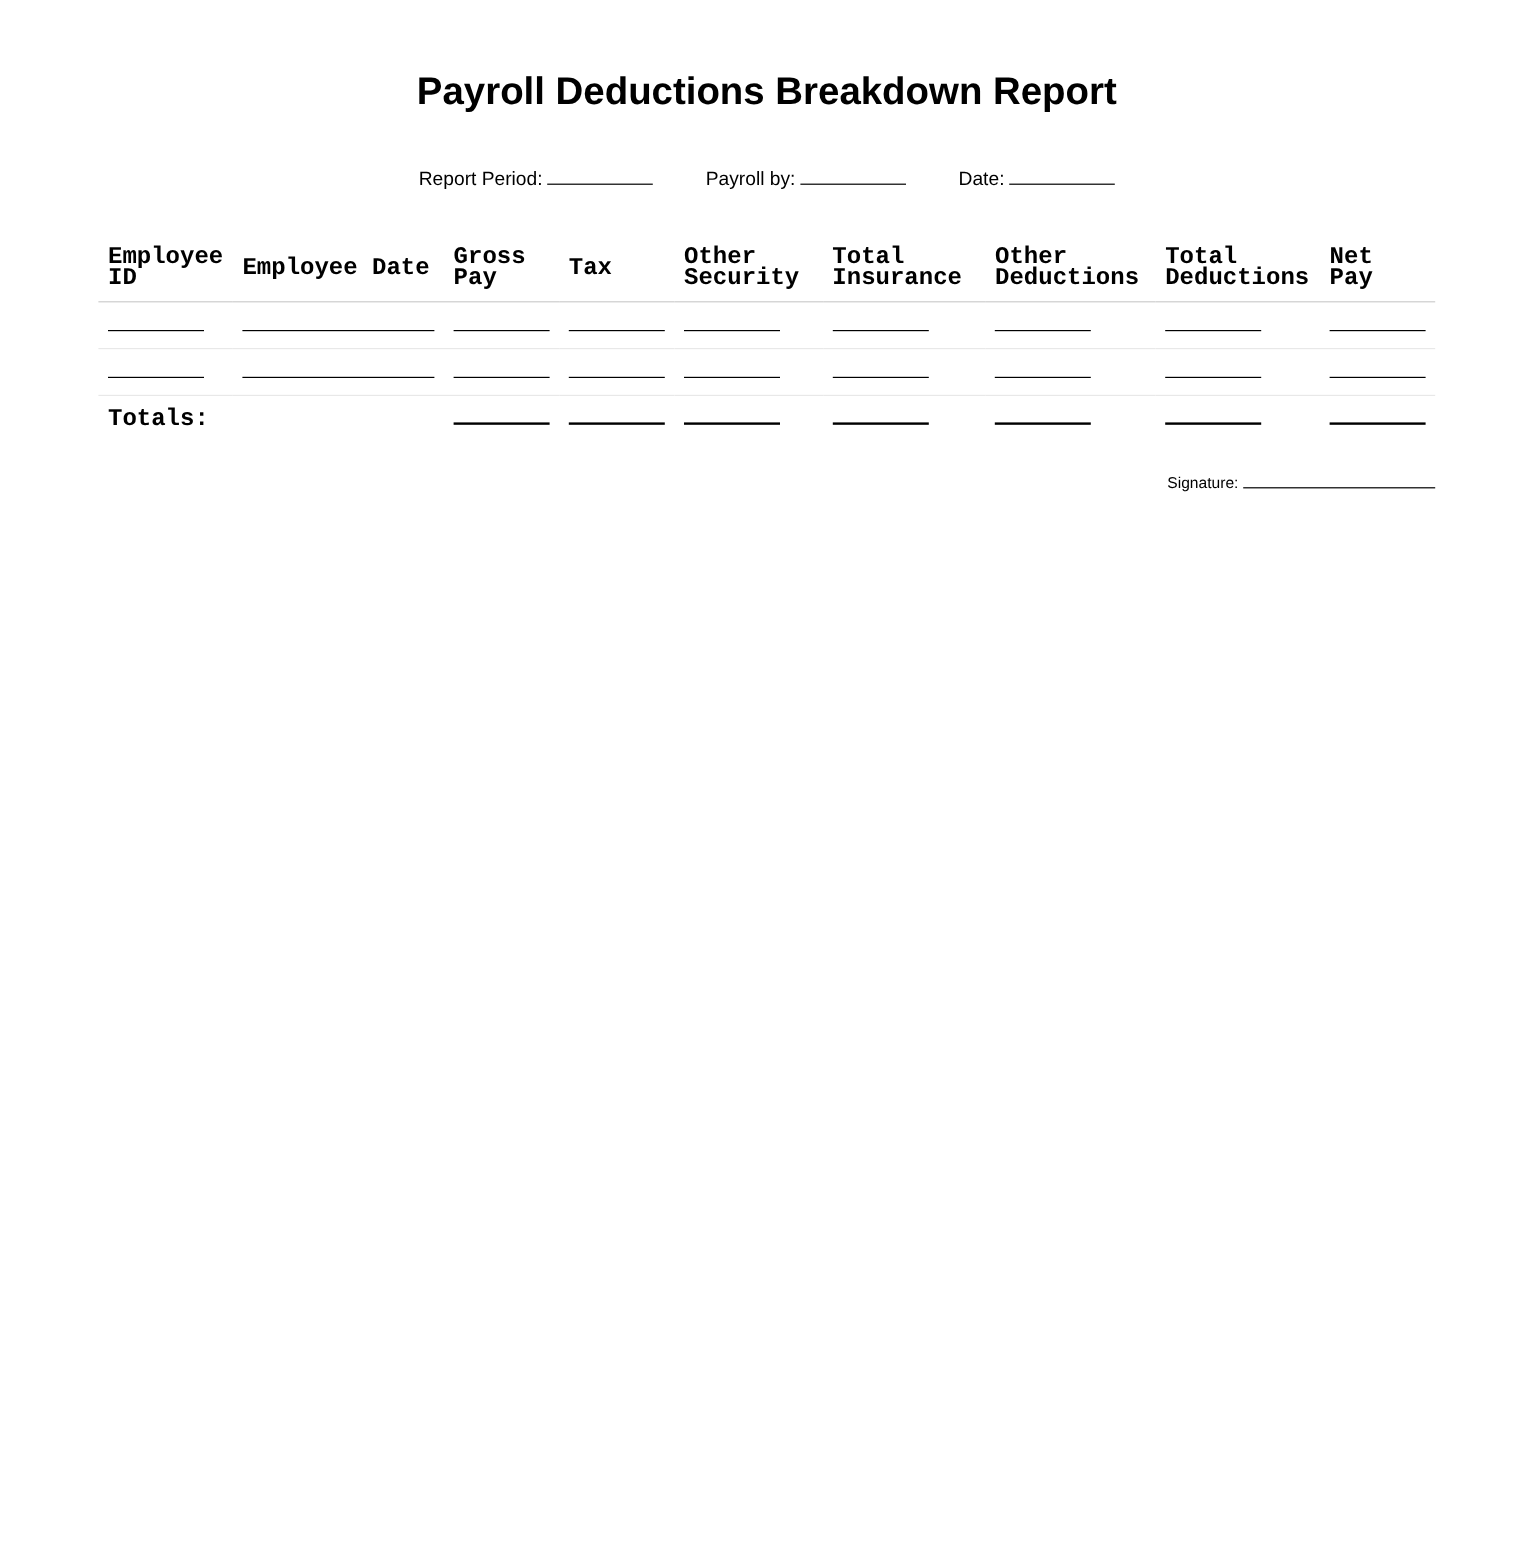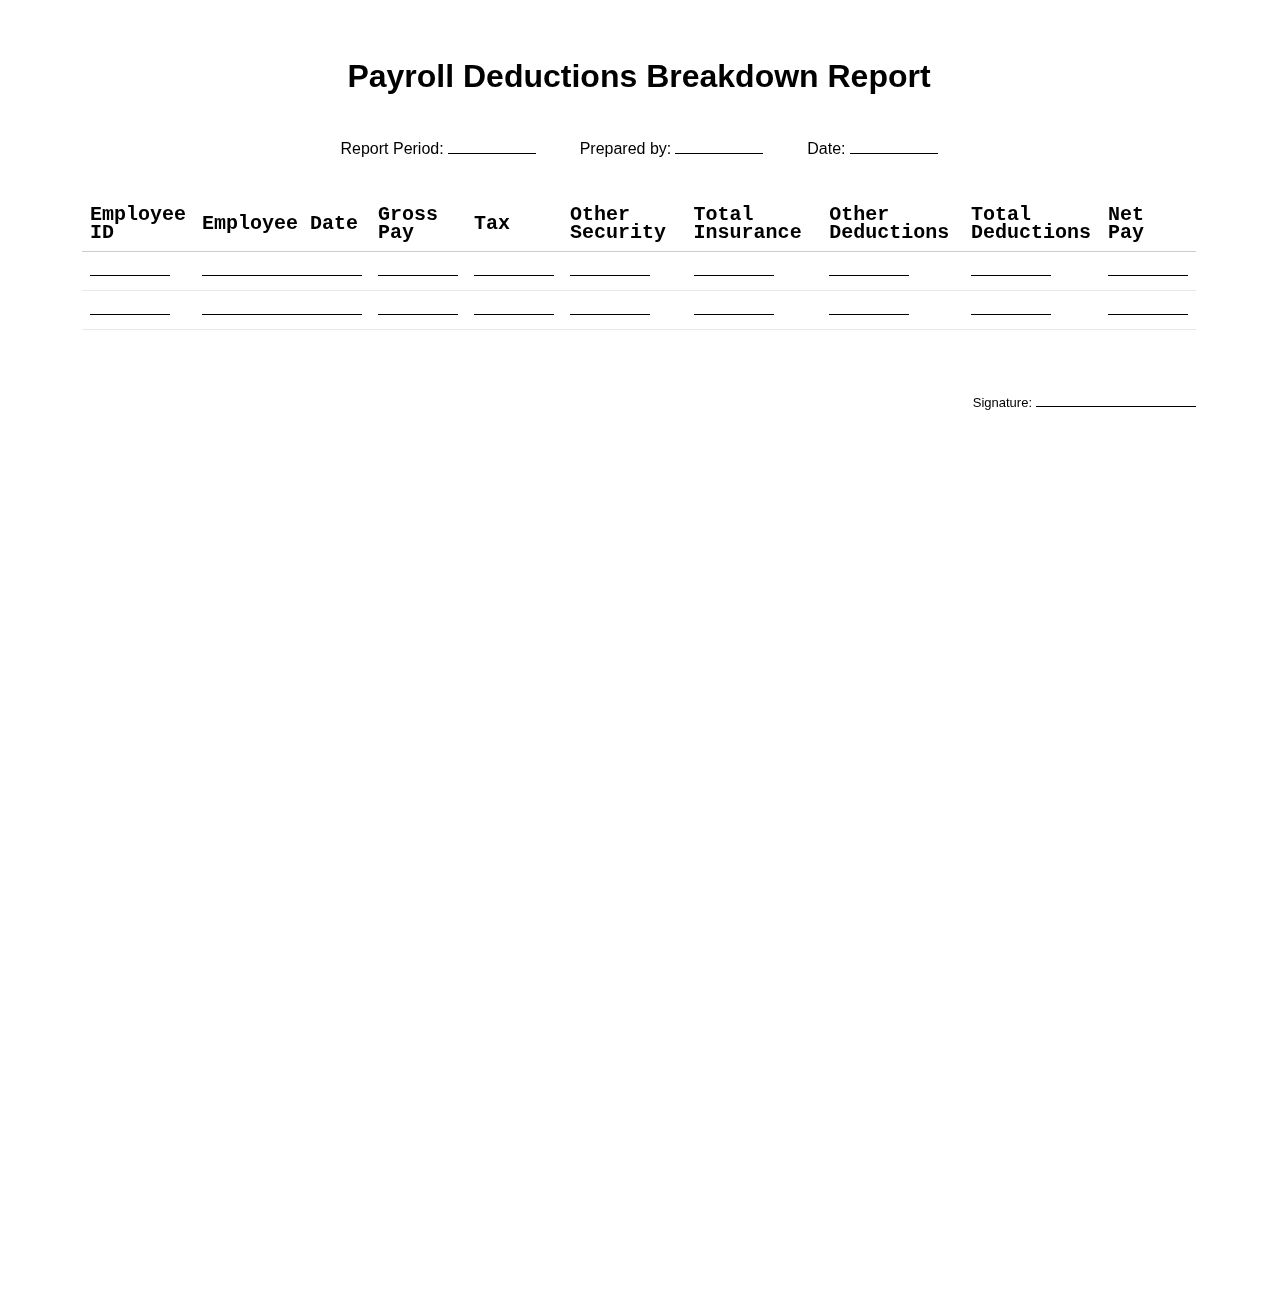--- a/index.html
+++ b/index.html
@@ -18,21 +18,21 @@
   .sig { position: absolute; top: 392px; right: 82px; font-size: 13px; }
   .sig .blank { display: inline-block; width: 160px; border-bottom: 1px solid #000; height: 14px; margin-left: 4px; vertical-align: baseline; }
 </style>
 </head>
 <body>
 
 <h1 class="title">Payroll Deductions Breakdown Report</h1>
 
 <div class="meta">
   <span class="item"><span>Report Period:</span><span class="blank"></span></span>
-  <span class="item"><span>Prepared by:</span><span class="blank"></span></span>
+  <span class="item"><span>Payroll by:</span><span class="blank"></span></span>
   <span class="item"><span>Date:</span><span class="blank"></span></span>
 </div>
 
 <table>
   <thead>
     <tr>
       <th style="width:92px">Employee ID</th>
       <th style="width:160px">Employee Date</th>
       <th style="width:80px">Gross Pay</th>
       <th style="width:80px">Tax</th>
@@ -95,18 +95,43 @@
       <td>
           <span class="line"></span>
         </td>
       <td>
           <span class="line"></span>
         </td>
       <td>
           <span class="line"></span>
         </td>
     </tr>
+    <tr class="totals">
+      <td>Totals:</td>
+      <td></td>
+      <td>
+          <span class="line bold"></span>
+        </td>
+      <td>
+          <span class="line bold"></span>
+        </td>
+      <td>
+          <span class="line bold"></span>
+        </td>
+      <td>
+          <span class="line bold"></span>
+        </td>
+      <td>
+          <span class="line bold"></span>
+        </td>
+      <td>
+          <span class="line bold"></span>
+        </td>
+      <td>
+          <span class="line bold"></span>
+        </td>
+    </tr>
   </tbody>
 </table>
 
 <div class="sig">
   <span>Signature:</span><span class="blank"></span>
 </div>
 
 </body></html>

